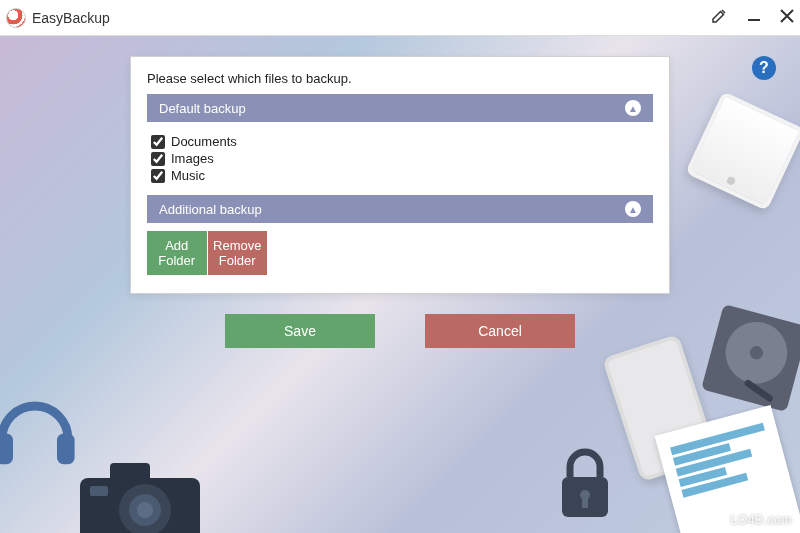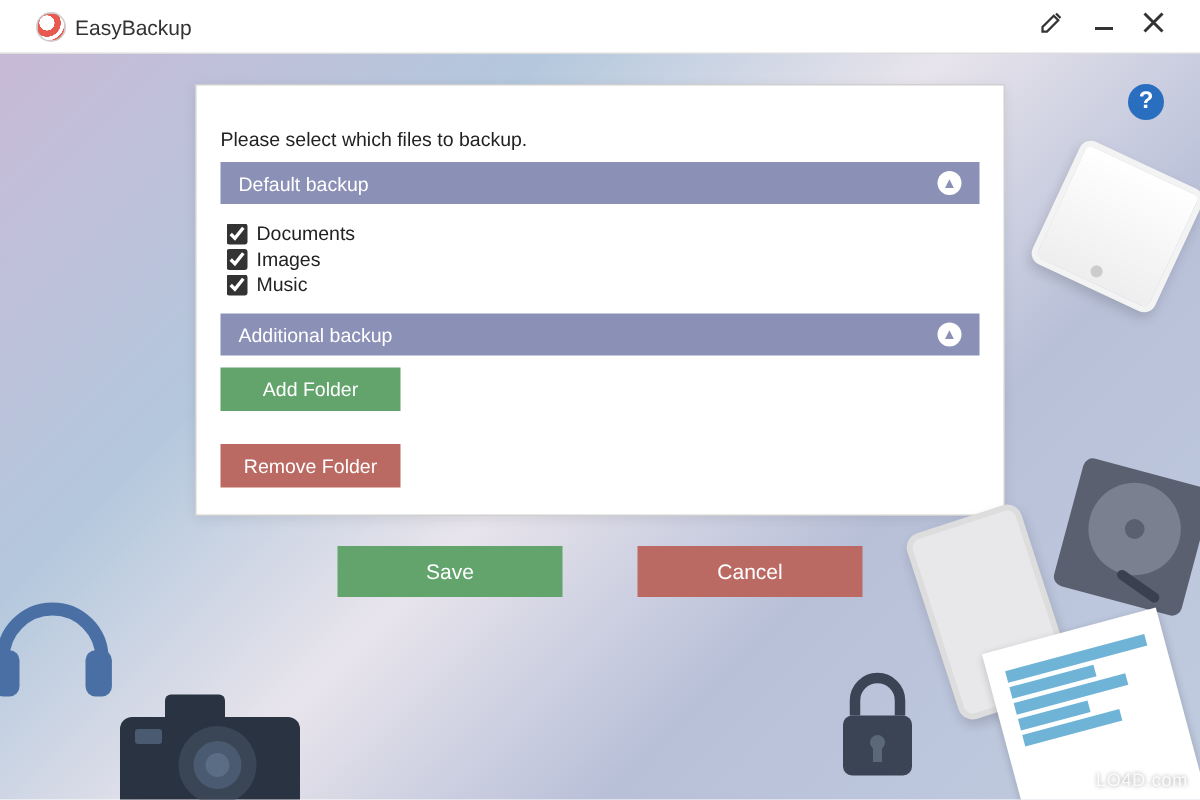--- a/index.html
+++ b/index.html
@@ -8,21 +8,21 @@
     font-family: "Segoe UI", Arial, sans-serif;
     background: linear-gradient(135deg, #c9b8d6 0%, #b4c8dd 30%, #e8e4ec 50%, #b8c0d8 70%, #c0cce0 100%);
     position: relative;
     overflow: hidden;
   }
   .window {
     position: absolute; left: 0; right: 0; top: 0;
     background: #fff;
     height: 36px;
     display: flex; align-items: center;
-    padding: 0 24px;
+    padding: 0 6px;
     border-bottom: 1px solid #ddd;
   }
   .app-title { font-size: 14px; color: #333; margin-left: 6px; font-weight: 400; }
   .win-controls { margin-left: auto; display: flex; gap: 18px; align-items: center; }
   .win-icon { cursor: pointer; color: #333; }
   .logo-circle {
     width: 20px; height: 20px; border-radius: 50%;
     background: radial-gradient(circle at 35% 35%, #fff 0%, #fff 30%, #e85a4f 31%, #e85a4f 55%, #fff 56%, #fff 70%, #e85a4f 71%);
     border: 1px solid #ccc;
     display: inline-block;
@@ -43,21 +43,21 @@
     background: #2a6fbf; color: #fff;
     display: flex; align-items:center; justify-content:center;
     font-weight: bold; font-size: 16px;
     cursor: pointer;
   }
   .panel {
     background: #fff;
     width: 540px;
     margin: 20px auto 0;
     border: 1px solid #d0d0d0;
-    padding: 28px 16px 18px;
+    padding: 14px 16px 18px;
     box-shadow: 0 2px 8px rgba(0,0,0,0.08);
   }
   .instruction { font-size: 13px; color: #222; margin-bottom: 8px; }
   .section-bar {
     background: #8b90b6;
     color: #fff;
     font-size: 13px;
     padding: 6px 12px;
     display: flex; align-items: center;
     cursor: pointer;
@@ -79,21 +79,21 @@
   .folder-list {
     flex: 1;
     border: 1px solid #bbb;
     background: #fff;
     height: 70px;
     padding: 4px 6px;
     font-size: 13px;
     overflow: auto;
   }
   .folder-item { padding: 1px 0; }
-  .btn-col { display:flex; flex-direction:column; gap:22px; width: 120px; }
+  .btn-col { display:flex; flex-direction:row; gap:1px; width: 120px; }
   .btn {
     border: none; color: #fff; font-size: 13px;
     padding: 7px 0; text-align: center; cursor: pointer;
     width: 100%;
   }
   .btn-green { background: #63a46c; }
   .btn-red { background: #bb6a63; }
   .bottom-buttons {
     display:flex; justify-content:center; gap:50px;
     margin-top: 20px;

